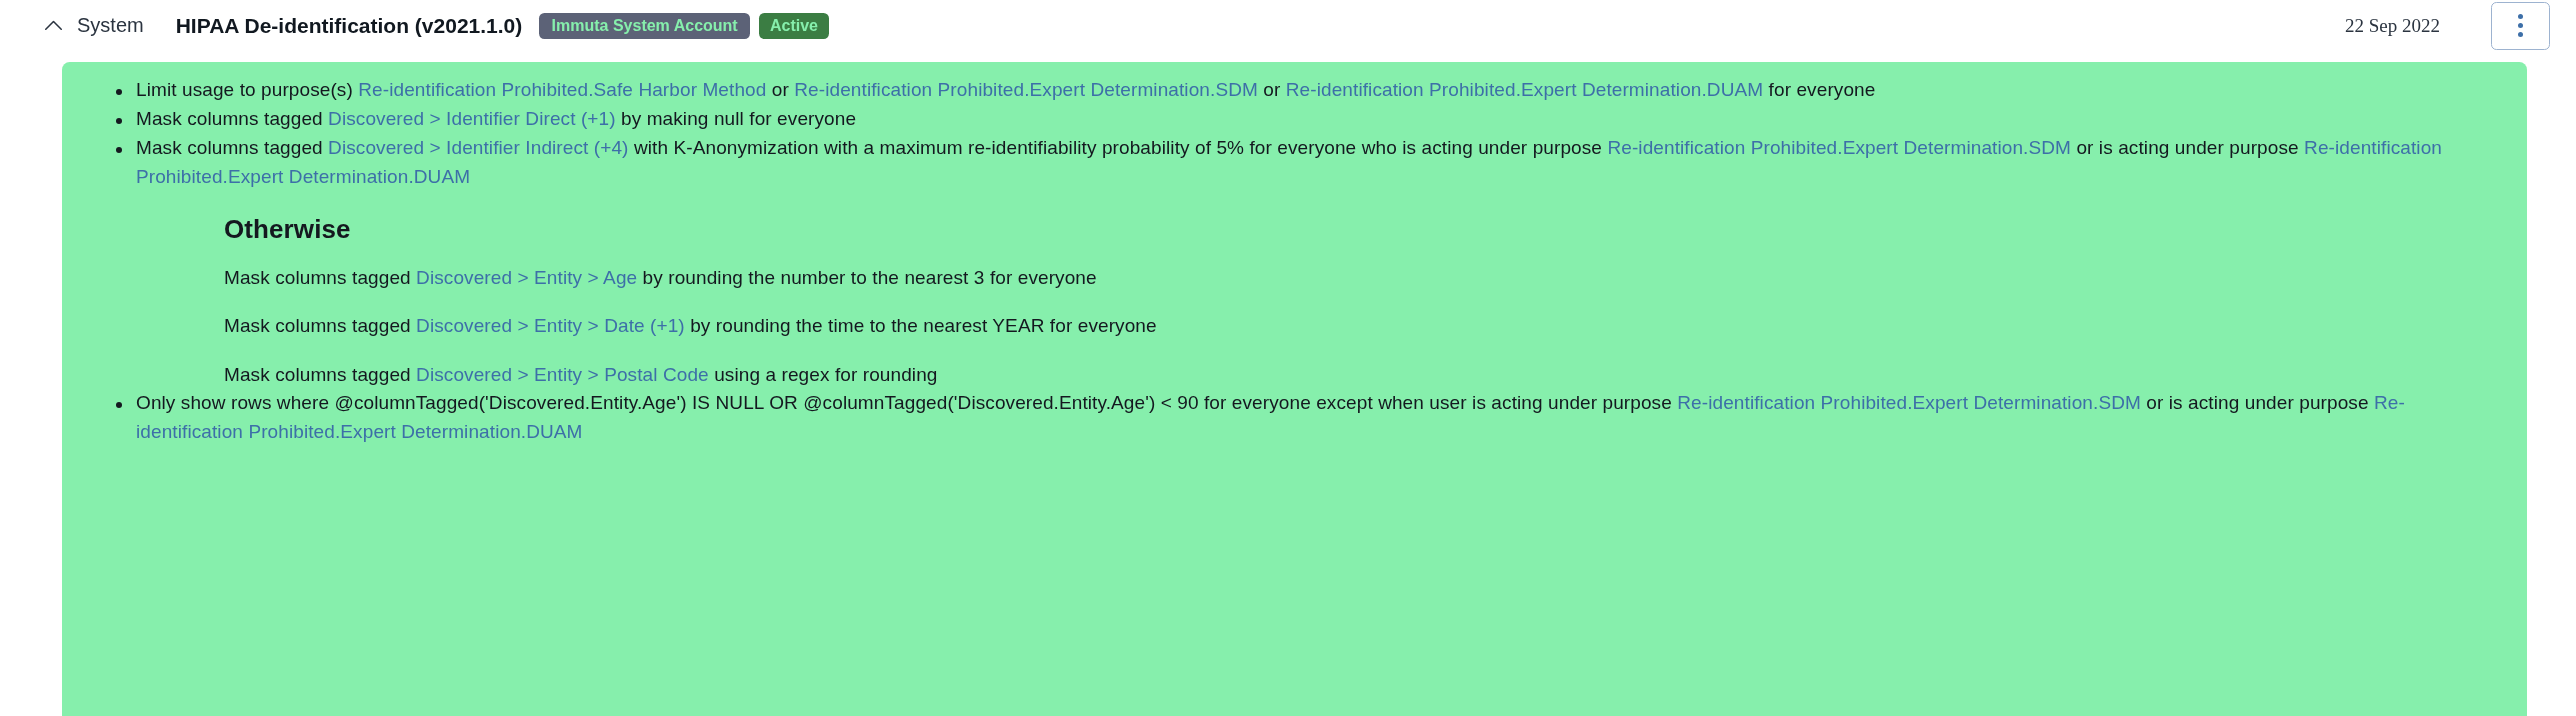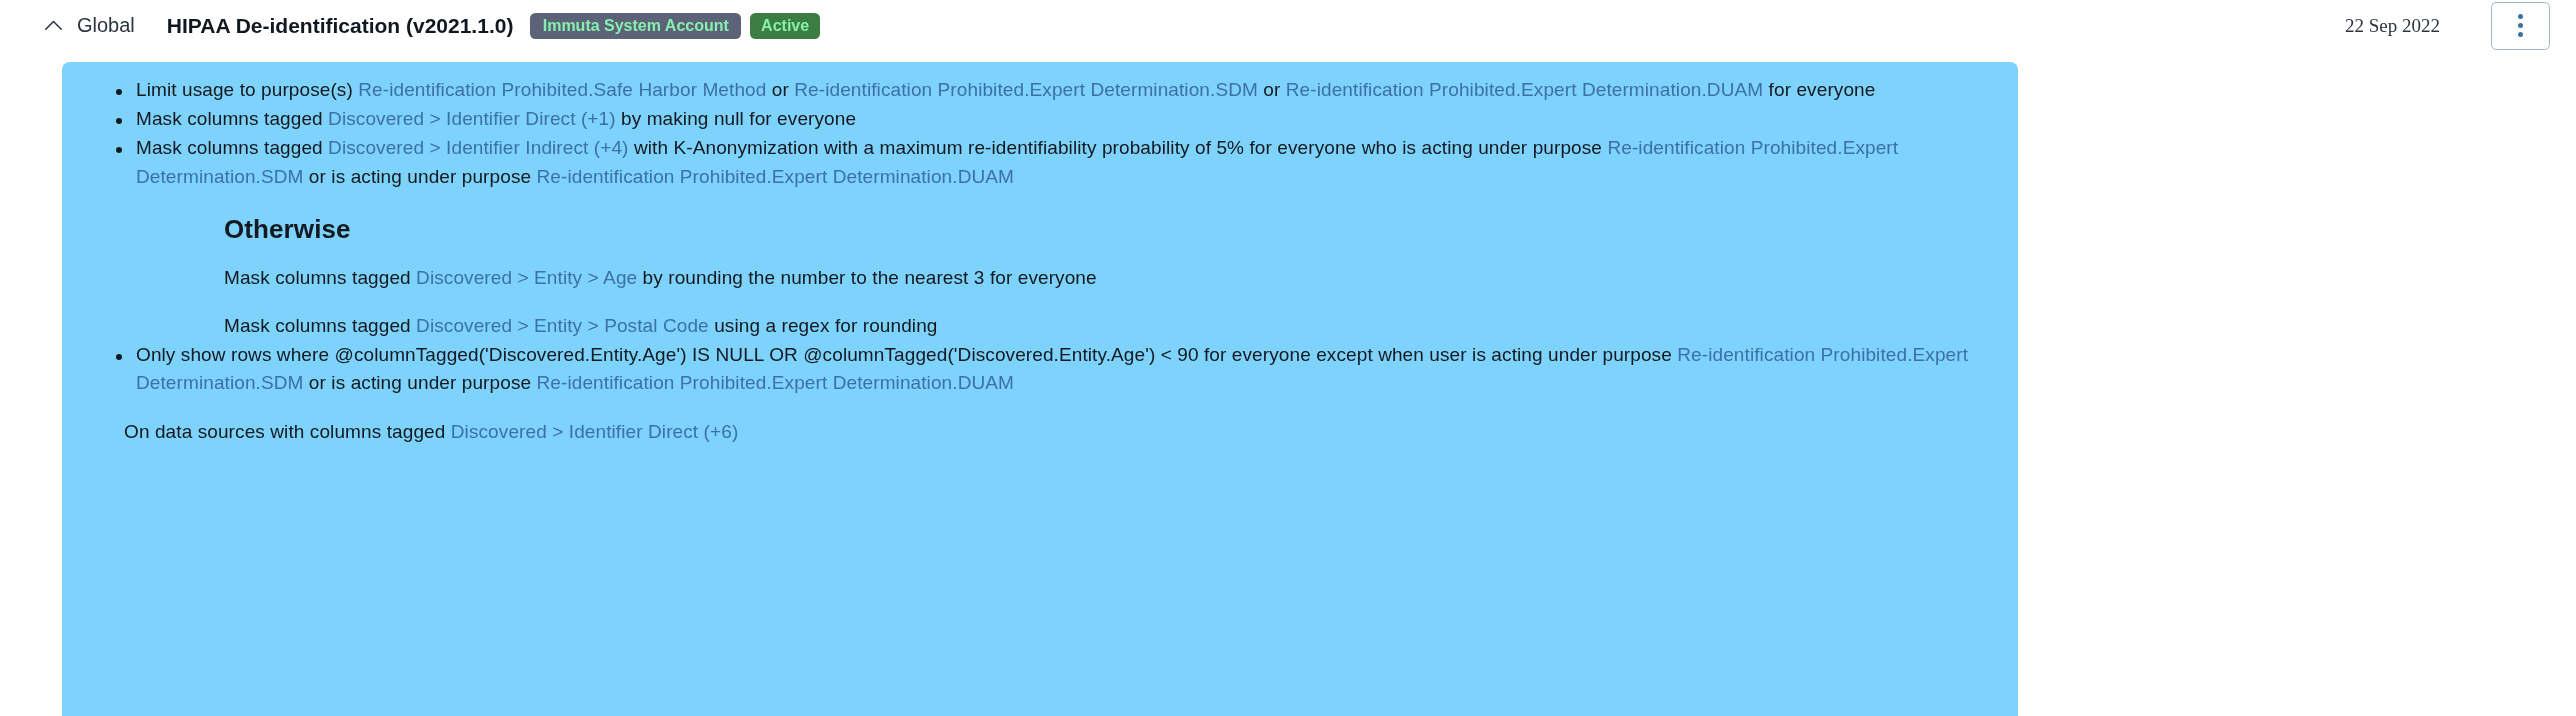--- a/index.html
+++ b/index.html
@@ -103,23 +103,23 @@
     width: 5.4px; height: 5.4px;
     border-radius: 50%;
     background: #3d6fa8;
   }
 
   
   .policy-card {
     position: absolute;
     left: 62px;
     top: 62px;
-    width: 1956px;
+    width: 2465px;
     height: 655px;
-    background: #7dd3fc;
+    background: #86efac;
     border-radius: 7.7px 7.7px 0 0;
     padding: 14px 0 0 0;
     overflow: hidden;
   }
 
   ul.rule-list {
     list-style: none;
     margin: 0;
     padding: 0;
   }
@@ -186,21 +186,21 @@
 <div id="app">
 
   <div class="policy-header">
 
     <span class="collapse-caret">
       <svg width="17" height="10.8" viewBox="0 0 22 14" aria-hidden="true">
         <path d="M1 12 L11 2 L21 12" fill="none" stroke="#2b3440" stroke-width="2" stroke-linecap="round" stroke-linejoin="round"></path>
       </svg>
     </span>
 
-    <span class="scope-label">Global</span>
+    <span class="scope-label">System</span>
 
     <span class="policy-title">HIPAA De-identification (v2021.1.0)</span>
 
     <span class="chip chip-owner">Immuta System Account</span>
 
     <span class="chip chip-status">Active</span>
 
     <span class="header-spacer"></span>
 
     <span class="header-date">22 Sep 2022</span>
@@ -215,22 +215,22 @@
   </div>
 
   <div class="policy-card">
     <div class="rules-root">
       <ul class="rule-list" id="rule-list">
           <li class="rule rule-block"><span><span>Limit usage to purpose(s) </span><span class="tag-link">Re-identification Prohibited.Safe Harbor Method</span><span> or </span><span class="tag-link">Re-identification Prohibited.Expert Determination.SDM</span><span> or </span><span class="tag-link">Re-identification Prohibited.Expert Determination.DUAM</span><span> for everyone</span></span></li>
           <li class="rule rule-block"><span><span>Mask columns tagged </span><span class="tag-link">Discovered &gt; Identifier Direct (+1)</span><span> by making null for everyone</span></span></li>
           <li class="rule rule-block"><span><span>Mask columns tagged </span><span class="tag-link">Discovered &gt; Identifier Indirect (+4)</span><span> with K-Anonymization with a maximum re-identifiability probability of 5% for everyone who is acting under purpose </span><span class="tag-link">Re-identification Prohibited.Expert Determination.SDM</span><span> or is acting under purpose </span><span class="tag-link">Re-identification Prohibited.Expert Determination.DUAM</span></span><div class="otherwise-wrap">
               <div class="otherwise-title">Otherwise</div>
               <div class="otherwise-item"><span>Mask columns tagged </span><span class="tag-link">Discovered &gt; Entity &gt; Age</span><span> by rounding the number to the nearest 3 for everyone</span></div>
+              <div class="otherwise-item"><span>Mask columns tagged </span><span class="tag-link">Discovered &gt; Entity &gt; Date (+1)</span><span> by rounding the time to the nearest YEAR for everyone</span></div>
               <div class="otherwise-item"><span>Mask columns tagged </span><span class="tag-link">Discovered &gt; Entity &gt; Postal Code</span><span> using a regex for rounding</span></div>
             </div></li>
           <li class="rule rule-block"><span><span>Only show rows where @columnTagged('Discovered.Entity.Age') IS NULL OR @columnTagged('Discovered.Entity.Age') &lt; 90 for everyone except when user is acting under purpose </span><span class="tag-link">Re-identification Prohibited.Expert Determination.SDM</span><span> or is acting under purpose </span><span class="tag-link">Re-identification Prohibited.Expert Determination.DUAM</span></span></li>
         </ul>
-      <div class="tail-line" id="footer-line"><span>On data sources with columns tagged </span><span class="tag-link">Discovered &gt; Identifier Direct (+6)</span></div>
     </div>
   </div>
 
 </div>
 
 
 </body></html>

